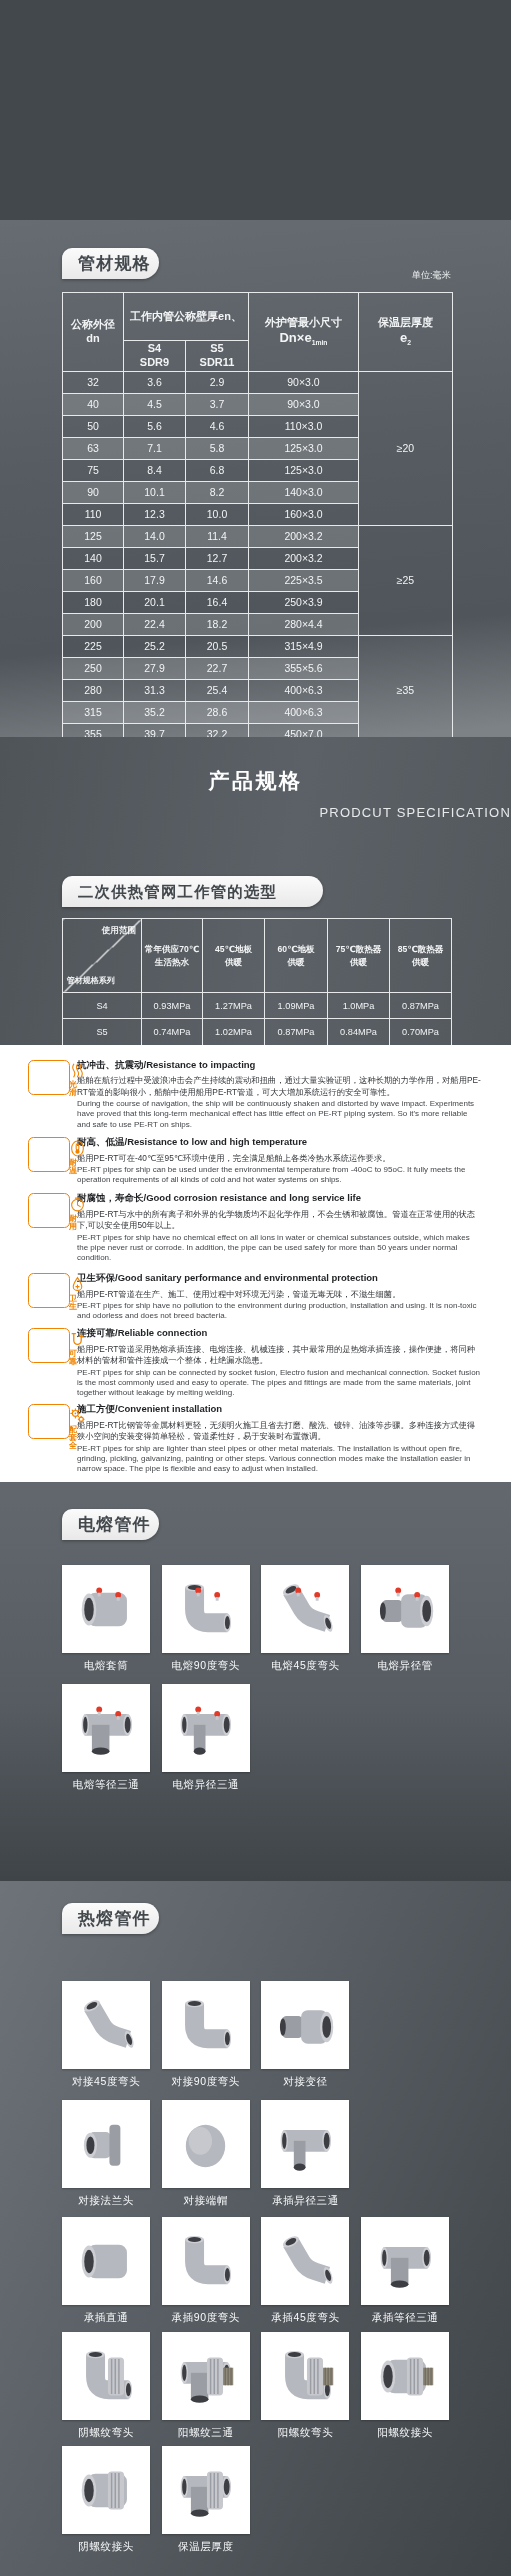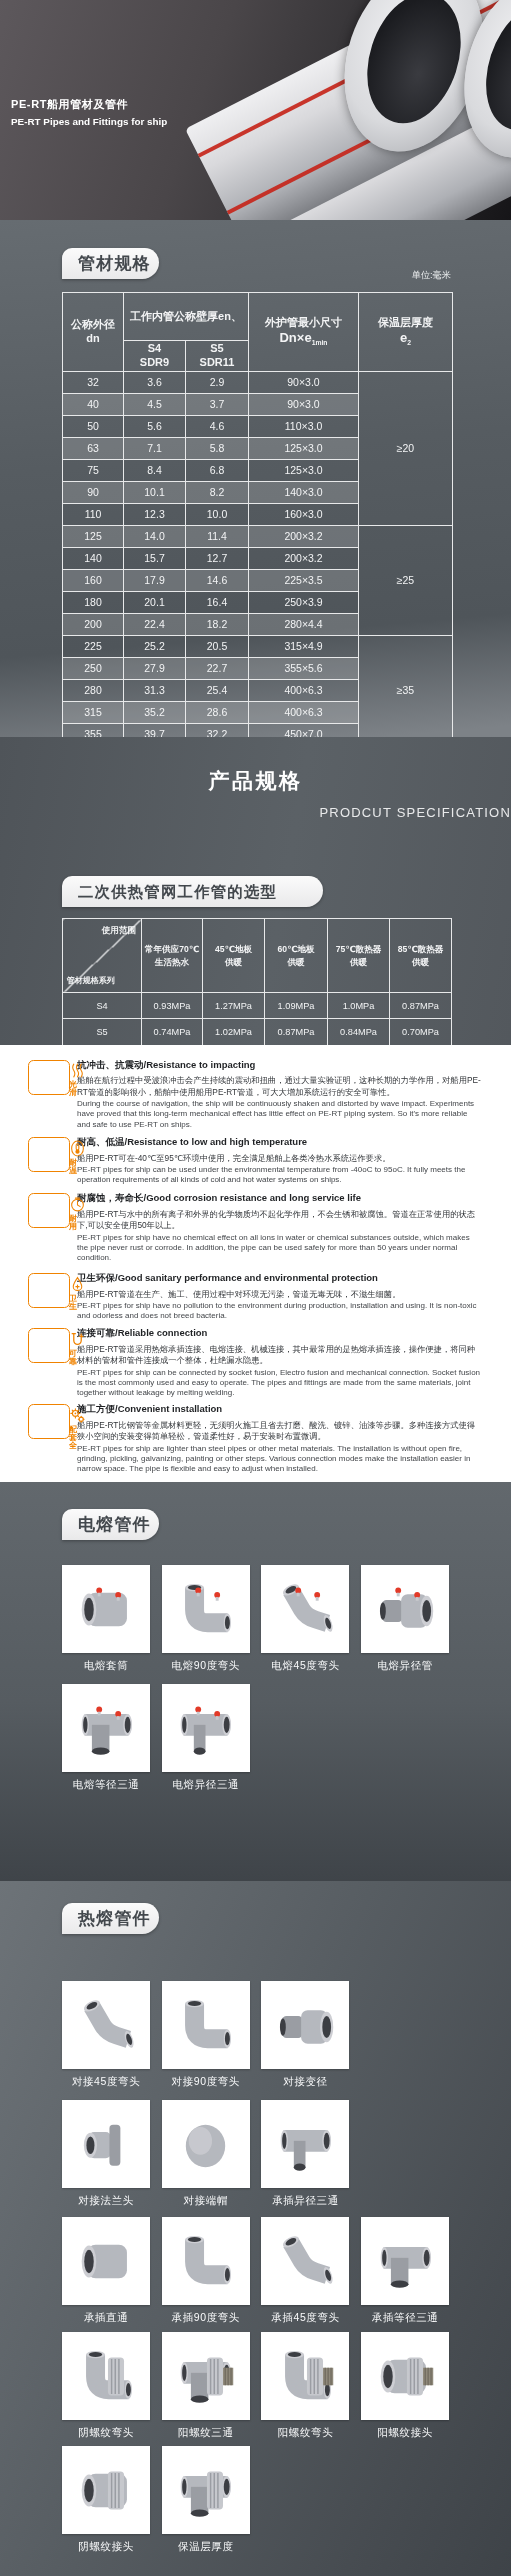--- a/index.html
+++ b/index.html
@@ -86,39 +86,20 @@
         display:flex;align-items:center;justify-content:center;}
   .card svg{width:73px;height:73px;}
   .plabel{position:absolute;left:-4.9px;width:98px;top:94px;text-align:center;
           color:#fafbfc;font-size:10.5px;letter-spacing:0.6px;white-space:nowrap;}
 </style>
 </head>
 <body>
 
 <div id="page">
 
-  <div id="hero">
-    <div class="pipe" id="pipe-b">
-      <div class="stripe" style="top:23.4px"></div>
-    </div>
-    <div class="pipe" id="pipe-a">
-      <div class="stripe" style="top:28px"></div>
-      <div class="stripe" style="top:92px"></div>
-    </div>
-    <div class="opening" id="open-a">
-        <div class="hole"></div>
-      </div>
-    <div class="opening" id="open-b">
-        <div class="hole"></div>
-      </div>
-    <div id="hero-title">
-      <div class="zh">PE-RT船用管材及管件</div>
-      <div class="en">PE-RT Pipes and Fittings for ship</div>
-    </div>
-  </div>
 
   <div class="graysec" id="sec-spec">
     <div class="pill" style="left:62px;top:28px;width:97px;">管材规格</div>
     <div id="unit-note">单位:毫米</div>
 
     <table id="pipe-table">
       <colgroup>
           <col style="width:61px">
           <col style="width:62px">
           <col style="width:63px">

